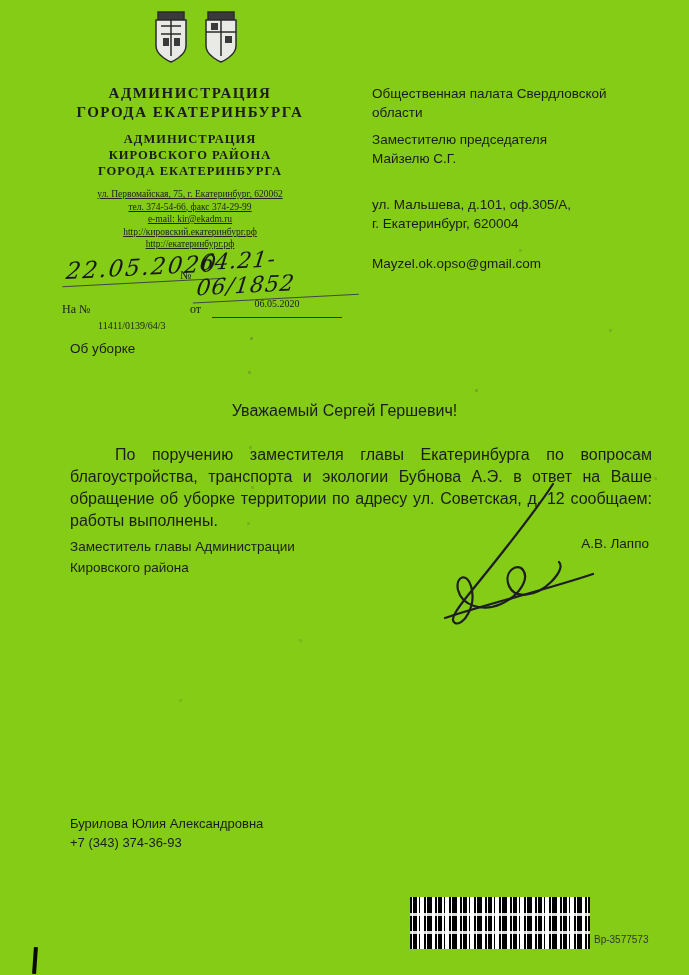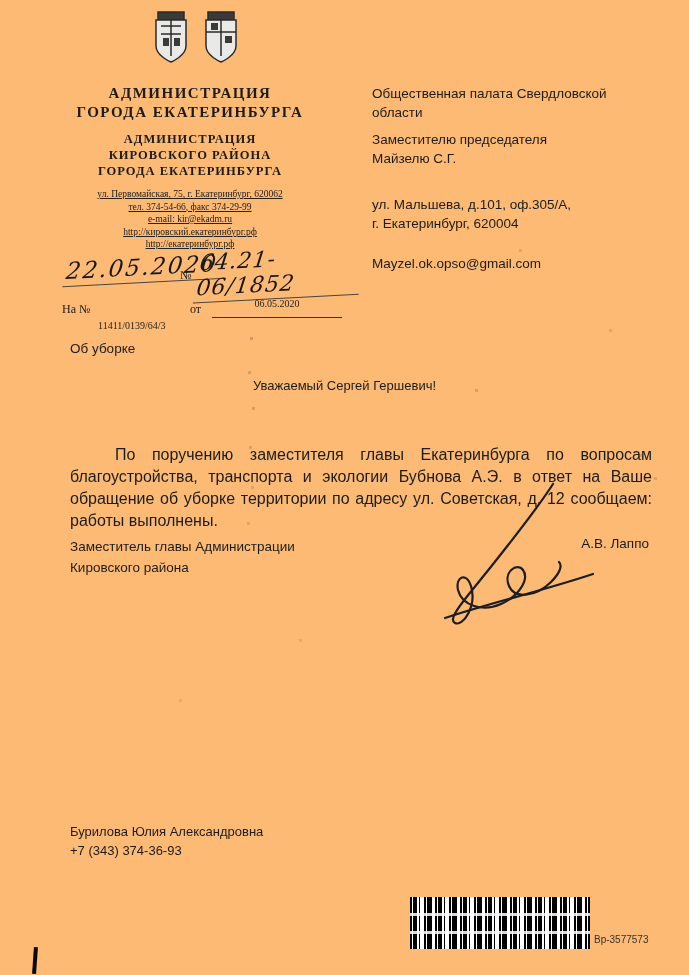--- a/index.html
+++ b/index.html
@@ -1,19 +1,19 @@
 <!DOCTYPE html>
 <html><head>
 <meta charset="utf-8">
 <style>
   html,body{margin:0;padding:0;background:#fff;}
   .page{
     position:relative;
     width:689px;height:975px;
-    background:#fdba74;
+    background:#84cc16;
     font-family:"Liberation Sans",sans-serif;
     color:#1c1c1c;
     overflow:hidden;
   }
   
   .letterhead{
     position:absolute;left:40px;top:84px;width:300px;
     text-align:center;
     font-family:"Liberation Serif",serif;
   }
@@ -43,31 +43,31 @@
   .ref-innum{position:absolute;left:36px;top:4px;font-size:10px;margin-top:20px;}
   .ref-ot{position:absolute;left:128px;top:6px;}
   .ref-indate{position:absolute;left:150px;top:2px;width:130px;text-align:center;font-size:10px;border-bottom:1px solid #333;padding-bottom:8px;}
   
   .recipient{position:absolute;left:372px;top:84px;width:270px;font-size:13.5px;line-height:19px;}
   .recipient .gap-s{height:8px;}
   .recipient .gap-m{height:27px;}
   .recipient .gap-l{height:21px;}
   
   .subject{position:absolute;left:70px;top:341px;font-size:13.5px;}
-  .salutation{position:absolute;left:0;top:378px;width:689px;text-align:center;font-size:13px;}
+  .salutation{position:absolute;left:0;top:402px;width:689px;text-align:center;font-size:16px;}
   .body-par{
     position:absolute;left:70px;top:444px;width:582px;
     font-size:16px;line-height:22px;text-align:justify;text-indent:45px;
   }
   
   .sig-title{position:absolute;left:70px;top:536px;font-size:13.5px;line-height:21px;width:280px;}
   .sig-name{position:absolute;right:40px;top:536px;font-size:13.5px;}
   .sig-stroke{position:absolute;left:425px;top:478px;width:175px;height:150px;}
   
-  .executor{position:absolute;left:70px;top:814px;font-size:13px;line-height:19px;margin-top:8px;}
+  .executor{position:absolute;left:70px;top:814px;font-size:13px;line-height:19px;}
   
   .barcode{
     position:absolute;left:410px;top:897px;width:180px;height:52px;
     background:
       repeating-linear-gradient(90deg,
         #000 0 2px,#fff 2px 3px,
         #000 3px 7px,#fff 7px 9px,
         #000 9px 10px,#fff 10px 14px,
         #000 14px 16px,#fff 16px 17px,
         #000 17px 22px,#fff 22px 25px);

